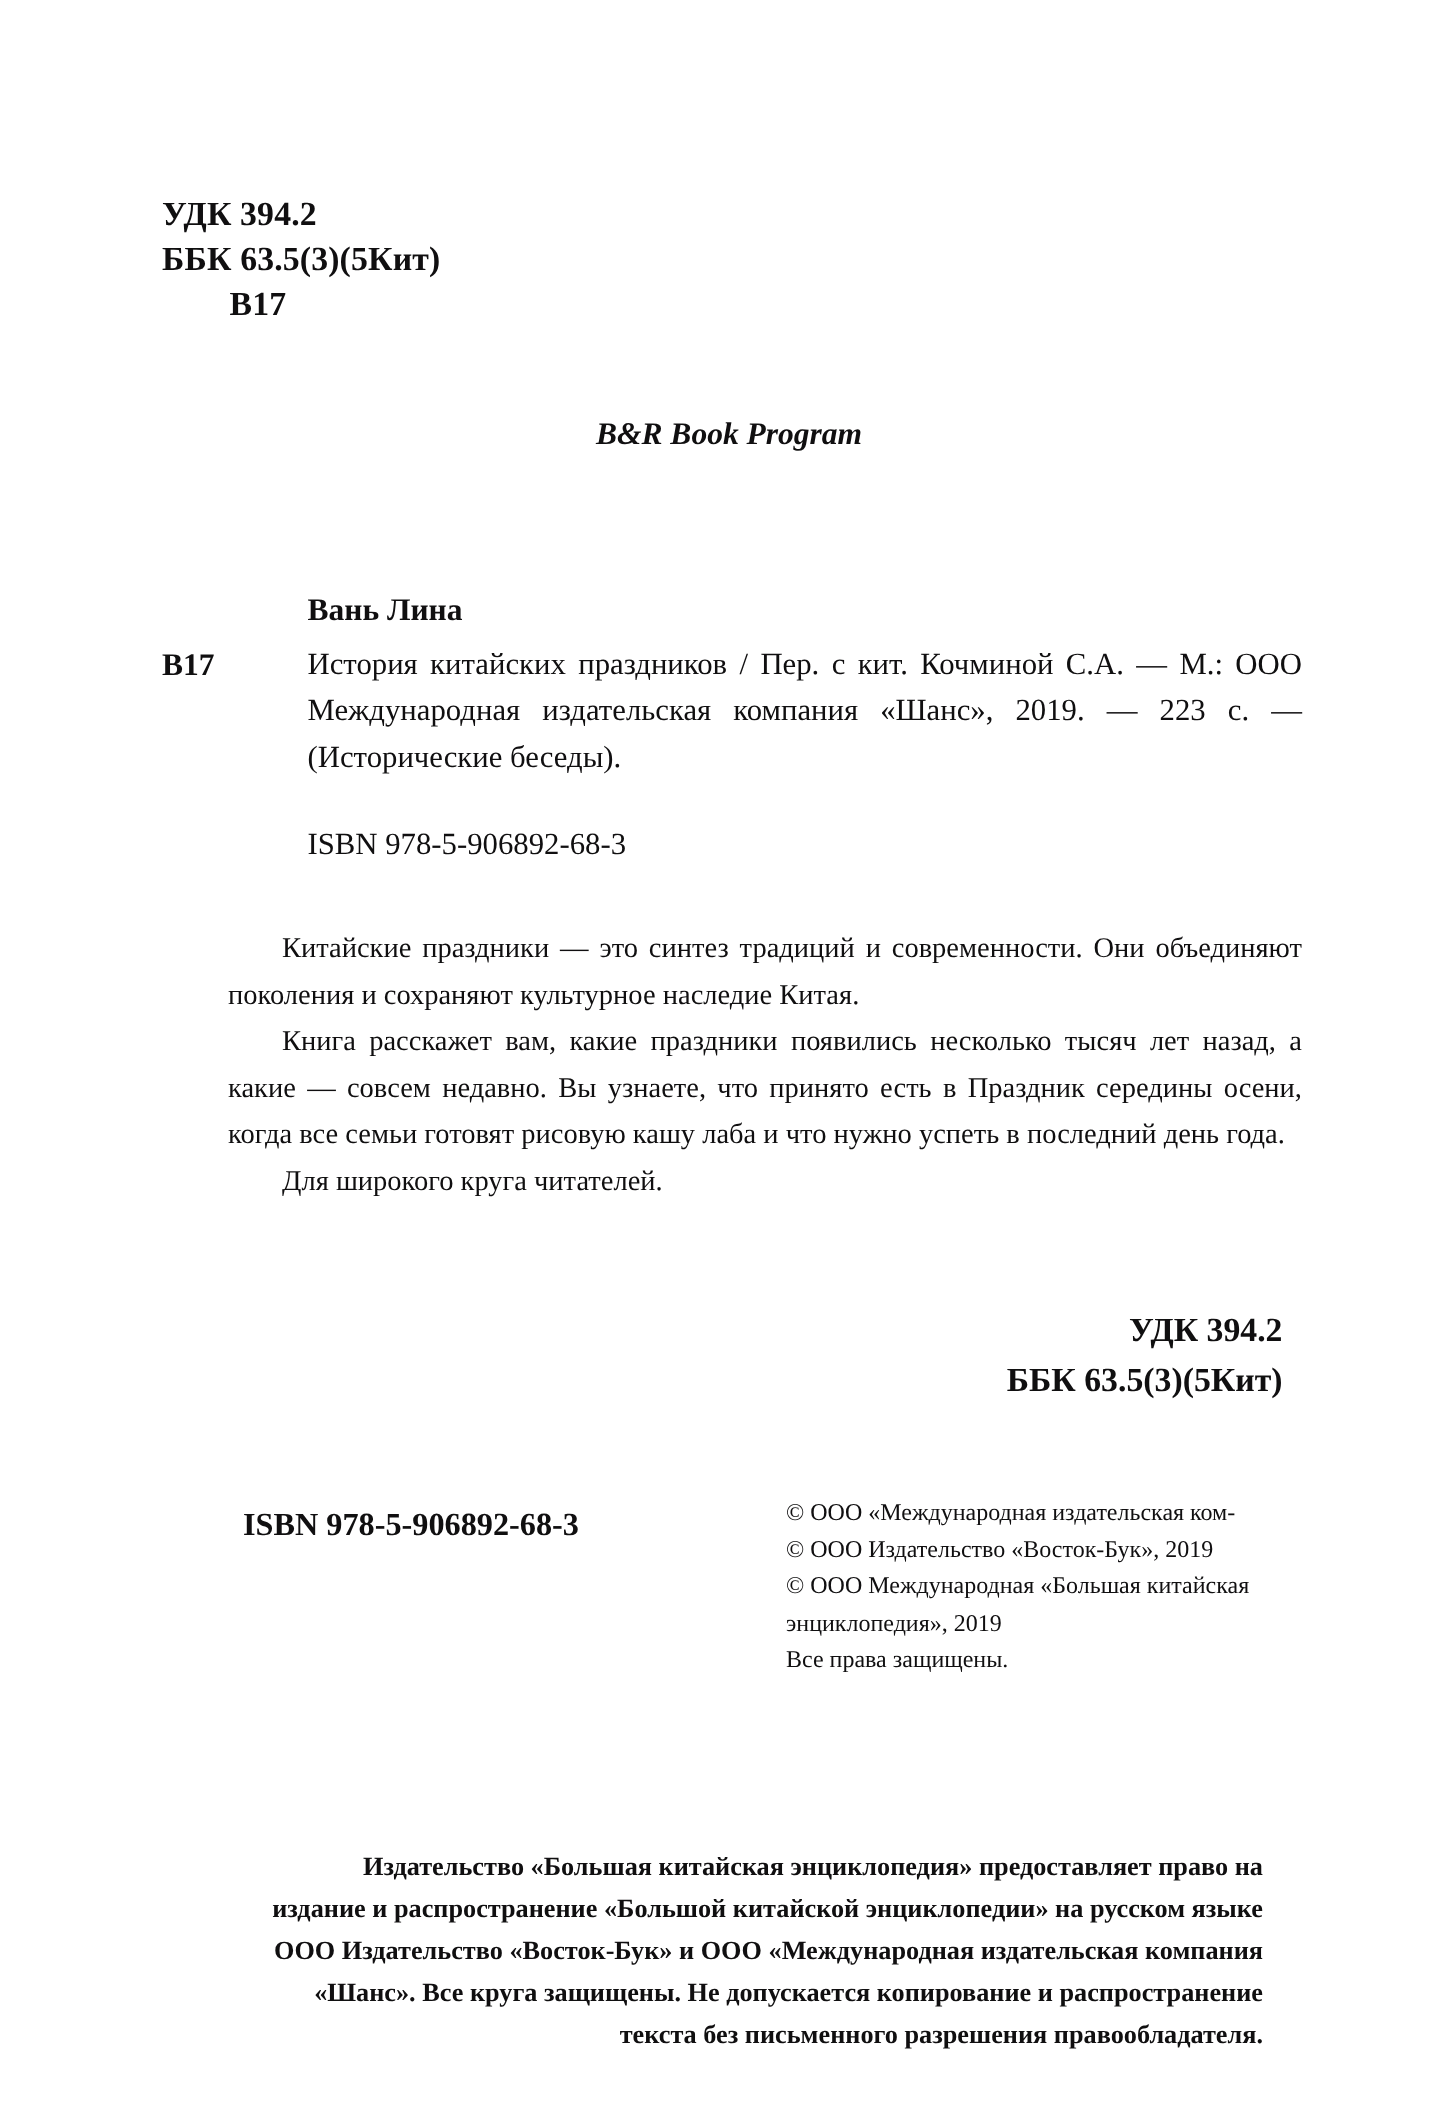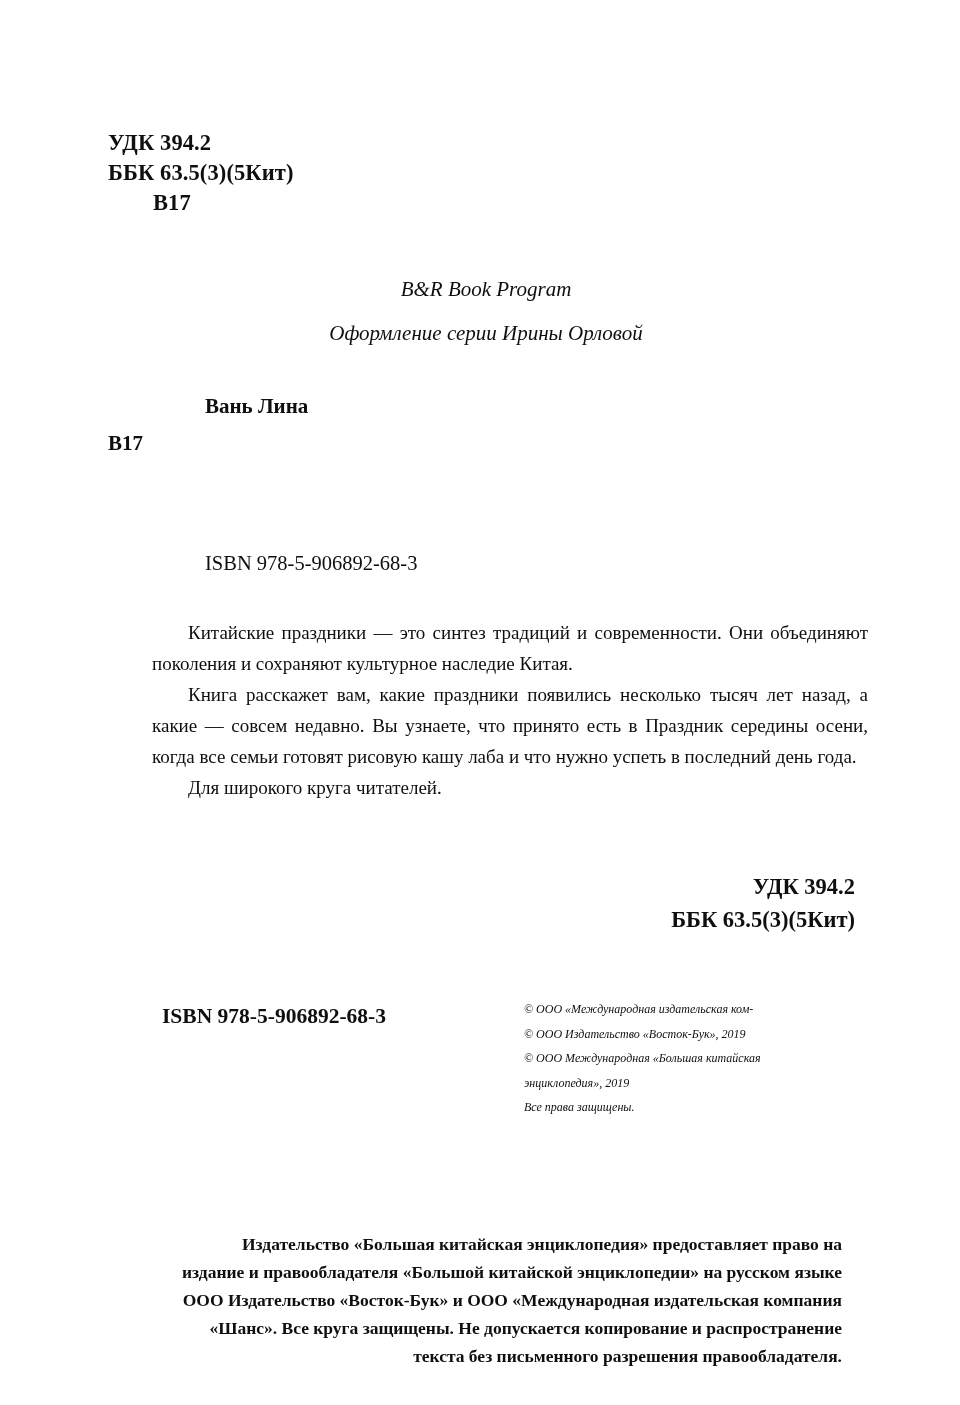--- a/index.html
+++ b/index.html
@@ -44,20 +44,21 @@
   
   .credits {
     position: absolute;
     left: 0;
     right: 0;
     top: 267px;
     text-align: center;
     font-style: italic;
     font-size: 21px;
     line-height: 44px;
+    font-weight: bold;
   }
   .credits .line { display: block; }
 
   
   .author {
     position: absolute;
     left: 193px;
     top: 392px;
     font-weight: bold;
     font-size: 21px;
@@ -138,23 +139,22 @@
     left: 54px;
     top: 5px;
     font-weight: bold;
     font-size: 21.5px;
     line-height: 28px;
     white-space: nowrap;
   }
   .colophon .rights {
     margin-left: 416px;
     width: 346px;
-    font-size: 12px;
+    font-size: 16px;
     line-height: 24.5px;
-    font-style: italic;
   }
   .colophon .rights .ln { display: block; }
 
   
   .legal {
     position: absolute;
     left: 130px;
     top: 1230px;
     width: 700px;
     text-align: right;
@@ -170,27 +170,27 @@
 <div class="page">
 
   <div class="class-block">
     <span class="udk">УДК 394.2</span>
     <span class="bbk">ББК 63.5(3)(5Кит)</span>
     <span class="code">В17</span>
   </div>
 
   <div class="credits">
     <span class="line">B&amp;R Book Program</span>
-    <span class="line">Оформление серии Ирины Орловой</span>
   </div>
 
   <div class="author">Вань Лина</div>
 
   <div class="record">
     <span class="sig">В17</span>
+    <div class="body">История китайских праздников / Пер. с кит. Кочминой С.А. — М.: ООО Международная издательская компания «Шанс», 2019. — 223 с. — (Исторические беседы).</div>
   </div>
 
   <div class="isbn-line">ISBN 978-5-906892-68-3</div>
 
   <div class="annotation">
     <p>Китайские праздники — это синтез традиций и современности. Они объединяют поколения и сохраняют культурное наследие Китая.</p>
     <p>Книга расскажет вам, какие праздники появились несколько тысяч лет назад, а какие — совсем недавно. Вы узнаете, что принято есть в Праздник середины осени, когда все семьи готовят рисовую кашу лаба и что нужно успеть в последний день года.</p>
     <p>Для широкого круга читателей.</p>
   </div>
 
@@ -205,19 +205,19 @@
       <span class="ln">© ООО «Международная издательская ком-</span>
       <span class="ln">© ООО Издательство «Восток-Бук», 2019</span>
       <span class="ln">© ООО Международная «Большая китайская</span>
       <span class="ln">энциклопедия», 2019</span>
       <span class="ln">Все права защищены.</span>
     </div>
   </div>
 
   <div class="legal">
     <span class="ln">Издательство «Большая китайская энциклопедия» предоставляет право на</span>
-    <span class="ln">издание и правообладателя «Большой китайской энциклопедии» на русском языке</span>
+    <span class="ln">издание и распространение «Большой китайской энциклопедии» на русском языке</span>
     <span class="ln">ООО Издательство «Восток-Бук» и ООО «Международная издательская компания</span>
     <span class="ln">«Шанс». Все круга защищены. Не допускается копирование и распространение</span>
     <span class="ln">текста без письменного разрешения правообладателя.</span>
   </div>
 
 </div>
 
 </body></html>

